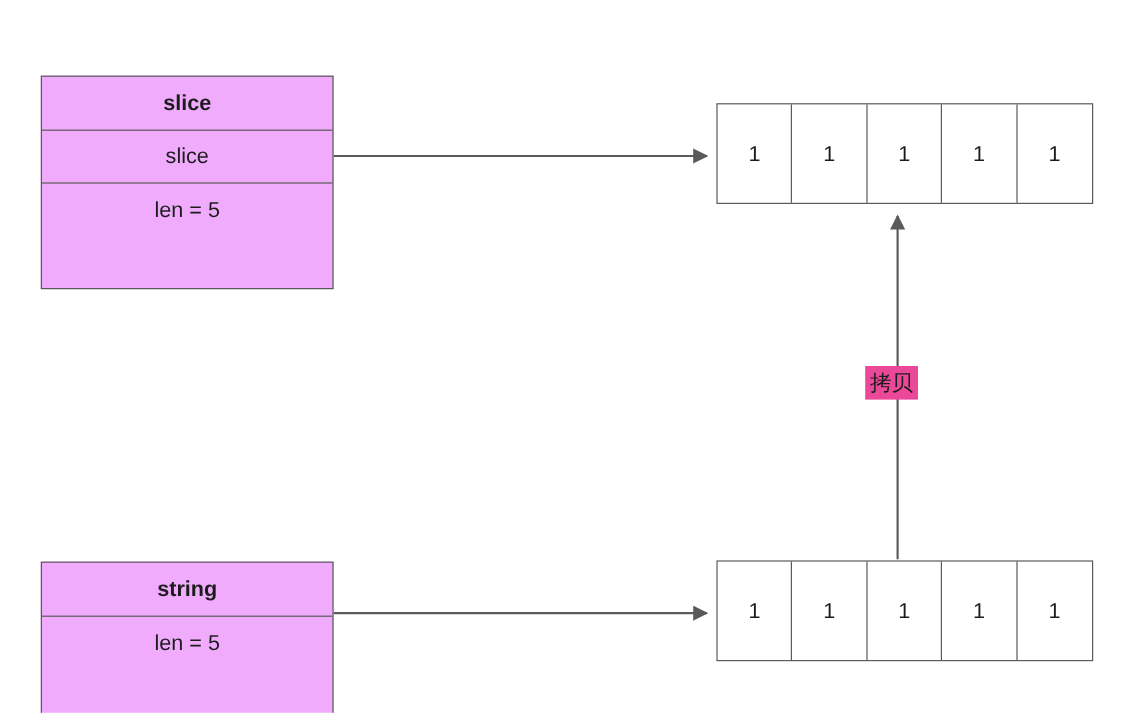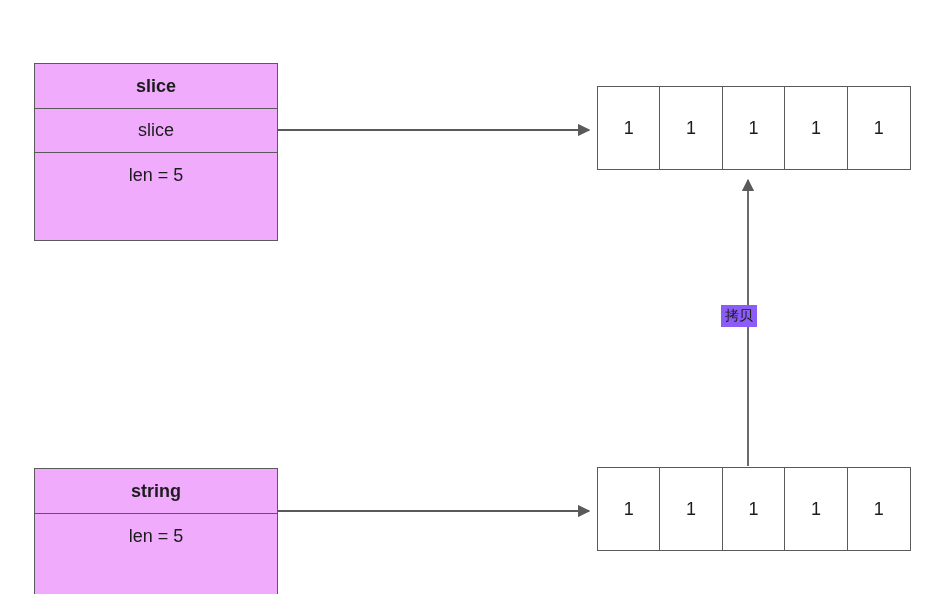--- a/index.html
+++ b/index.html
@@ -55,23 +55,23 @@
     justify-content: center;
     font-size: 18px;
     color: #1c1c1c;
     border-right: 1.6px solid #5a5a5a;
   }
   .array .cell:last-child {
     border-right: none;
   }
   .edge-label {
     position: absolute;
-    font-size: 14px;
+    font-size: 18px;
     color: #1c1c1c;
-    background: #8b5cf6;
+    background: #ec4899;
     padding: 2px 4px;
     white-space: nowrap;
   }
 
   
   #slice-struct { left: 34px; top: 63px; width: 244px; height: 178px; }
   #slice-struct .row { height: 44px; }
   #slice-struct .row:nth-child(1) { height: 45px; }
   #slice-struct .row:nth-child(2) { height: 44px; }
   #slice-struct .row:nth-child(3) { height: 44px; }

